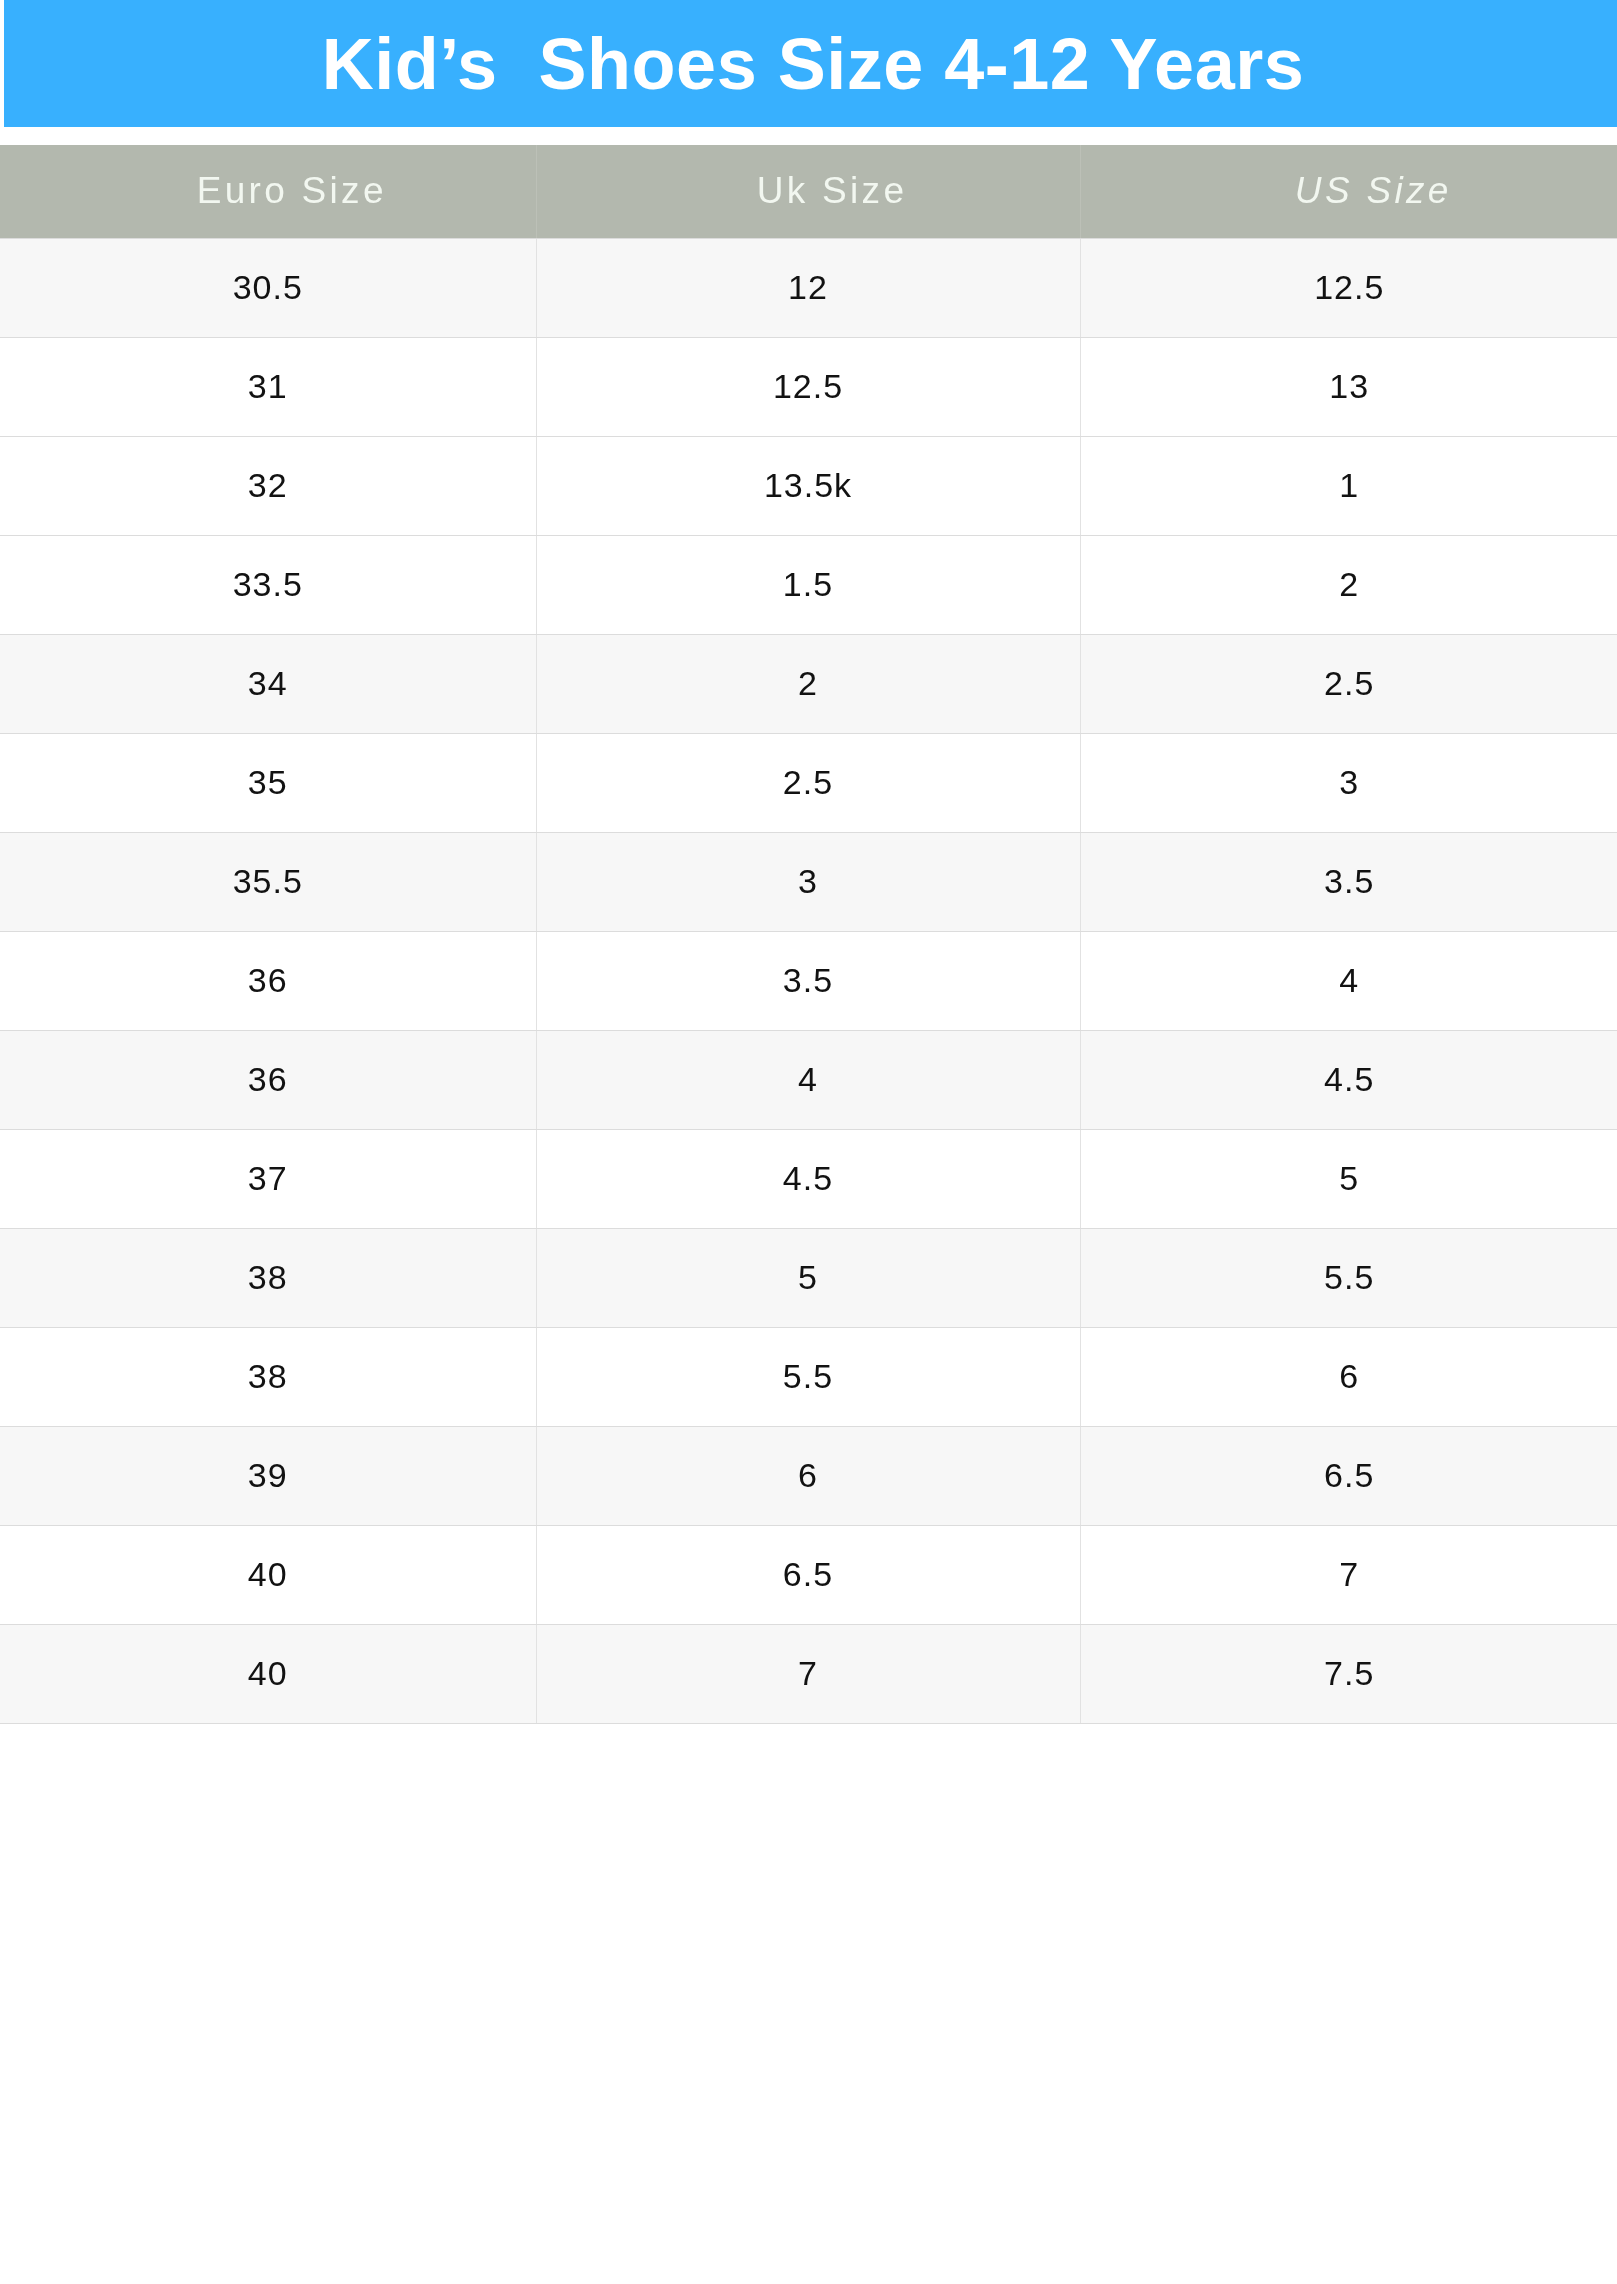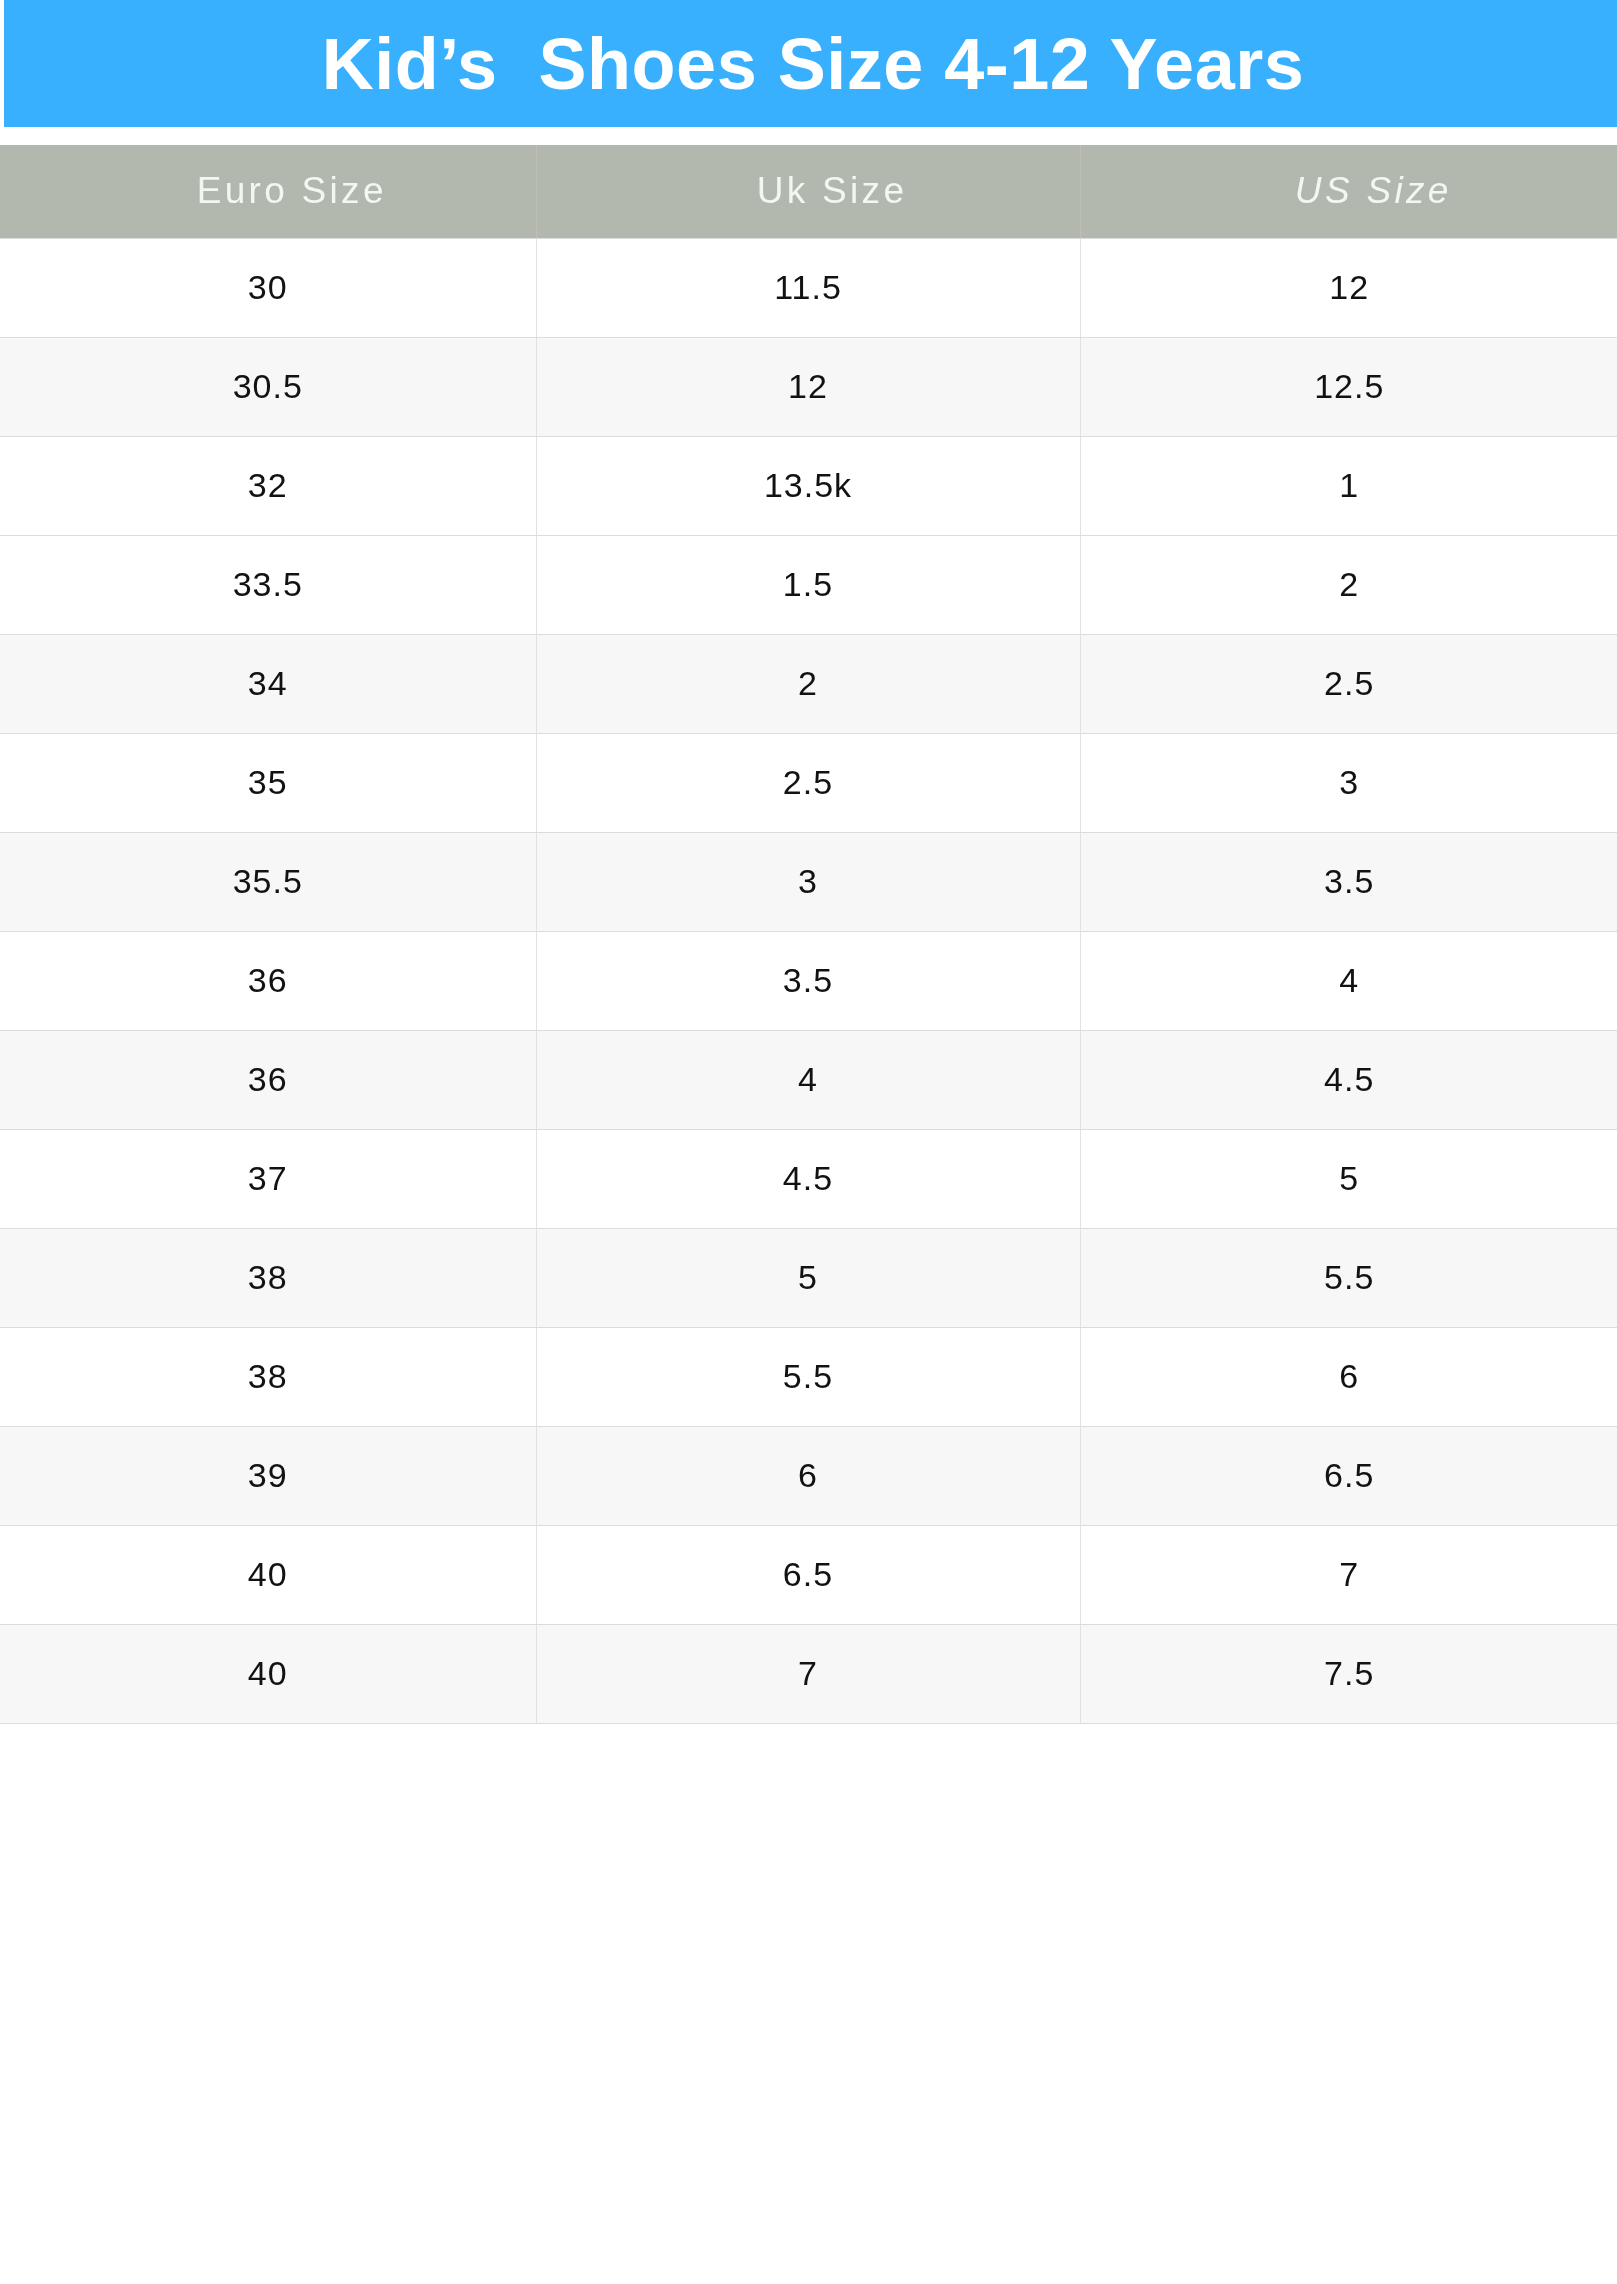--- a/index.html
+++ b/index.html
@@ -105,29 +105,29 @@
         <col class="c3">
     </colgroup>
     <thead>
       <tr>
         <th>Euro Size</th>
         <th>Uk Size</th>
         <th>US Size</th>
       </tr>
     </thead>
     <tbody id="table-body">
-        <tr>
-          <td>30</td>
-          <td>11.5</td>
-          <td>12</td>
-        </tr>
         <tr class="alt">
           <td>30.5</td>
           <td>12</td>
           <td>12.5</td>
+        </tr>
+        <tr>
+          <td>31</td>
+          <td>12.5</td>
+          <td>13</td>
         </tr>
         <tr>
           <td>32</td>
           <td>13.5k</td>
           <td>1</td>
         </tr>
         <tr>
           <td>33.5</td>
           <td>1.5</td>
           <td>2</td>

